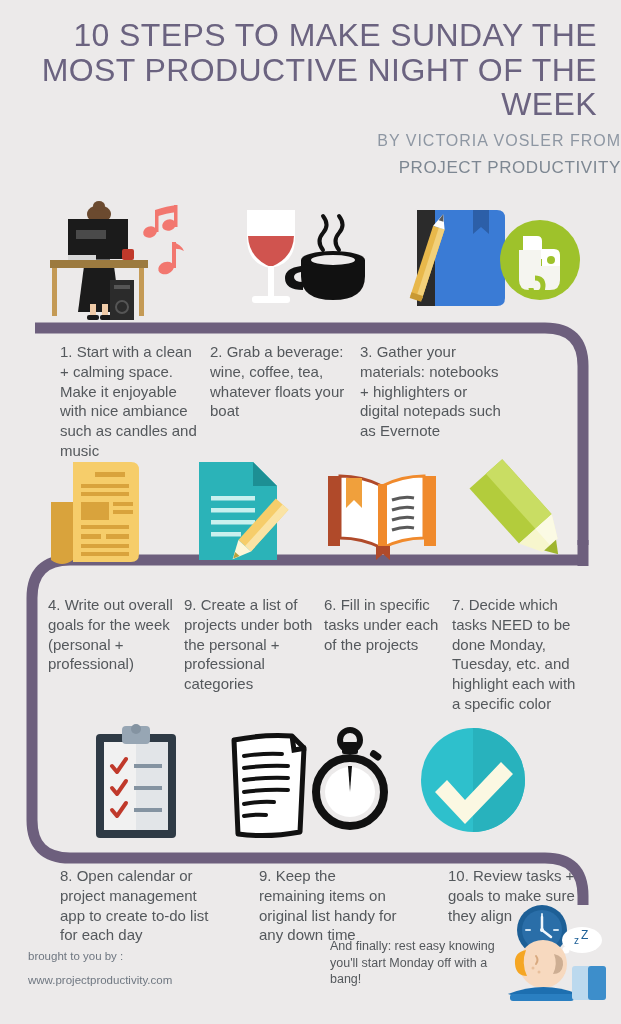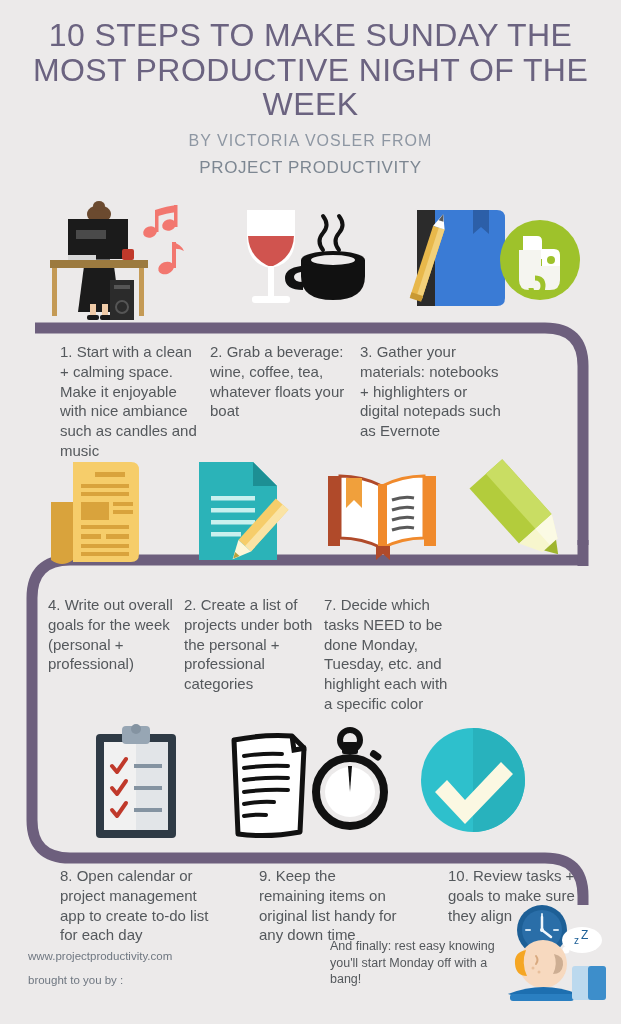--- a/index.html
+++ b/index.html
@@ -17,21 +17,21 @@
     background: #eceaea;
     overflow: hidden;
   }
 
   
   .header {
     position: absolute;
     left: 0;
     top: 0;
     width: 621px;
-    text-align: center;
+    text-align: right;
   }
   .title {
     margin: 0;
     padding: 18px 24px 0 24px;
     font-family: "Liberation Sans", sans-serif;
     font-size: 32px;
     line-height: 1.08;
     letter-spacing: 0.4px;
     font-weight: 400;
     color: #6b6380;
@@ -303,21 +303,22 @@
           <path d="M52 82 h44 l-12 22 h-20 z" fill="#f7f6cd"></path>
           <path d="M74 82 h22 l-12 22 h-10 z" fill="#fbfae4"></path>
           <path d="M66 104 h16 l-8 12 z" fill="#9fb52e"></path>
         </g>
       </svg>
     </div>
   </div>
 
   <div class="steps-row" style="left:48px; top:595px; width:560px;">
     <div class="step" style="width:136px;">4. Write out overall goals for the week (personal + professional)</div>
-    <div class="step" style="width:140px;">2. Create a list of projects under both the personal + professional categories</div>
+    <div class="step" style="width:140px;">9. Create a list of projects under both the personal + professional categories</div>
+    <div class="step" style="width:128px;">6. Fill in specific tasks under each of the projects</div>
     <div class="step" style="width:140px;">7. Decide which tasks NEED to be done Monday, Tuesday, etc. and highlight each with a specific color</div>
   </div>
 
   <div class="illus-row" style="top:718px; height:130px;">
 
     <div class="illus" style="width:150px; height:130px;">
       <svg width="150" height="130" viewBox="0 0 150 130">
         <rect x="28" y="16" width="80" height="104" rx="4" fill="#2e3a45"></rect>
         <rect x="36" y="24" width="64" height="88" fill="#f1f1f1"></rect>
         <rect x="68" y="24" width="32" height="88" fill="#e2e5e8"></rect>
@@ -368,22 +369,22 @@
     </div>
   </div>
 
   <div class="steps-row" style="left:60px; top:866px; width:545px;gap:39px;">
     <div class="step" style="width:160px;">8. Open calendar or project management app to create to-do list for each day</div>
     <div class="step" style="width:150px;">9. Keep the remaining items on original list handy for any down time</div>
     <div class="step" style="width:150px;">10. Review tasks + goals to make sure they align</div>
   </div>
 
   <div class="footer-left">
+    <div>brought to you by :</div>
     <div>www.projectproductivity.com</div>
-    <div>brought to you by :</div>
   </div>
 
   <div class="footer-note">And finally: rest easy knowing you'll start Monday off with a bang!</div>
 
   <div class="footer-illus">
     <svg width="115" height="112" viewBox="0 0 115 112">
 
       <circle cx="46" cy="28" r="25" fill="#1d5f96"></circle>
       <circle cx="46" cy="28" r="20" fill="#2a6ea8"></circle>
       <g stroke="#cfe3f2" stroke-width="2" stroke-linecap="round">

